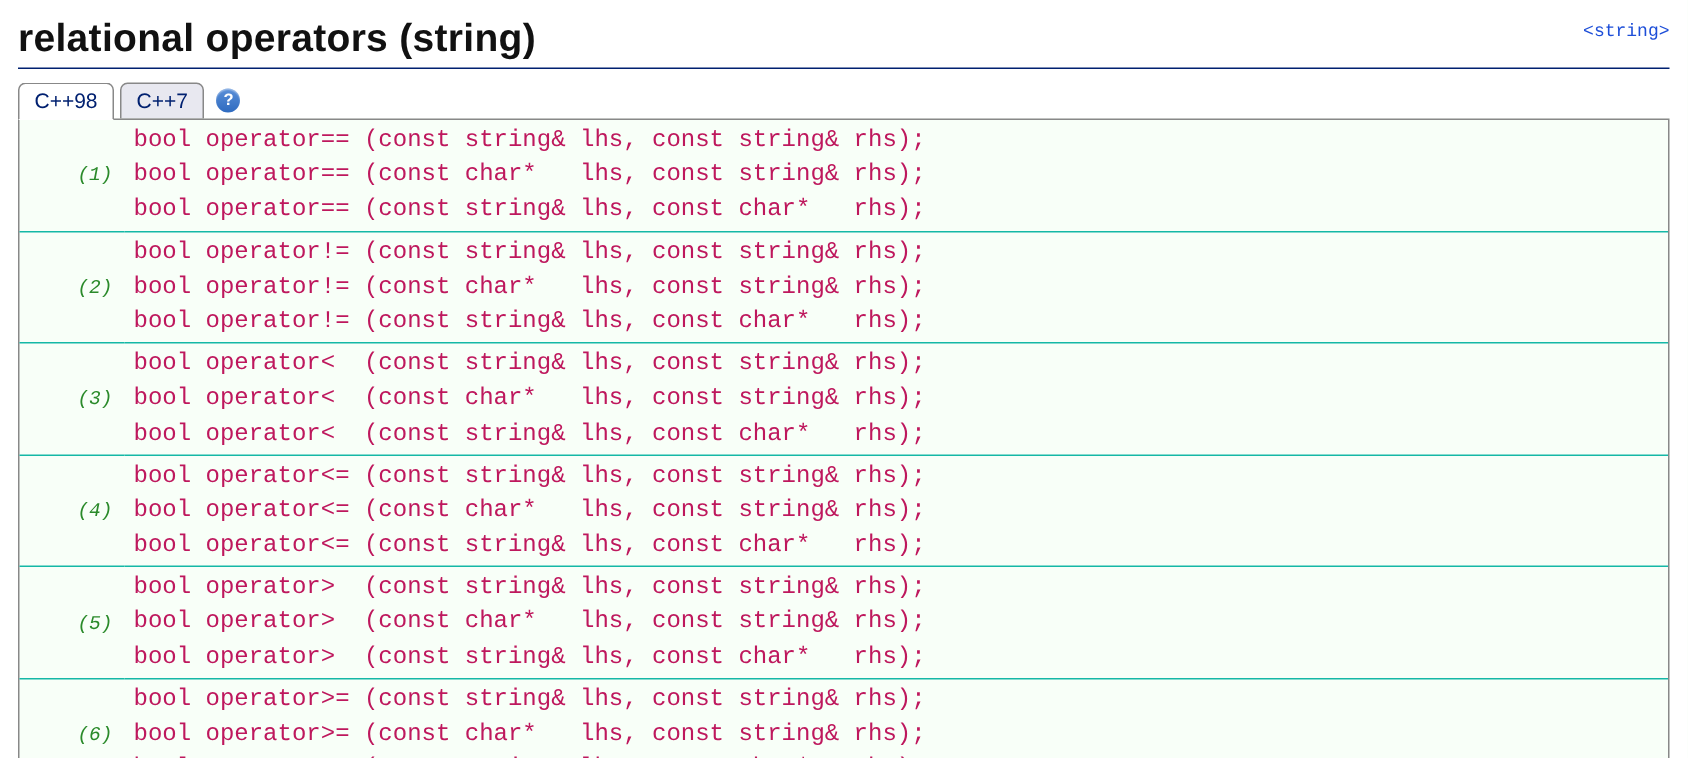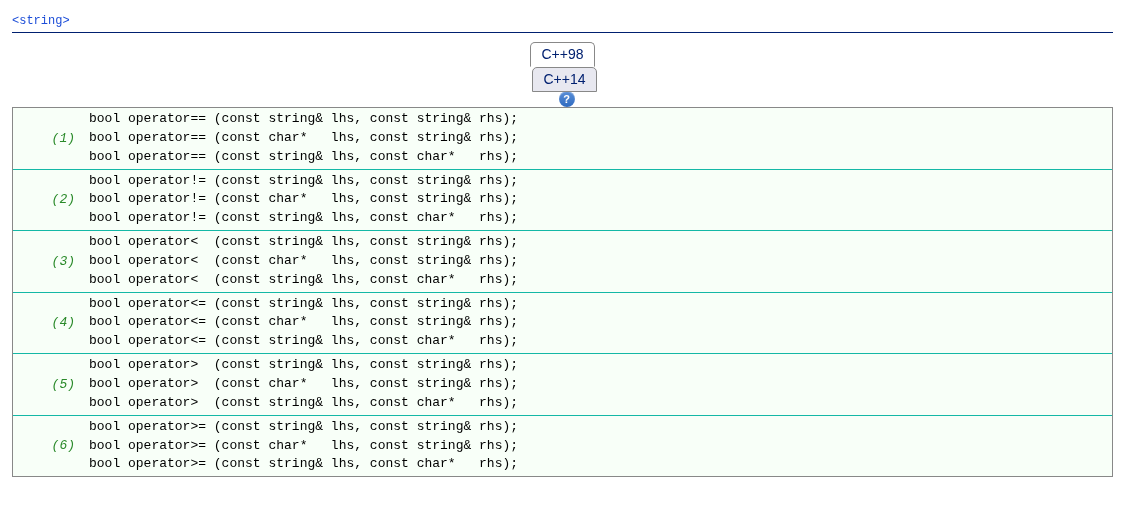--- a/index.html
+++ b/index.html
@@ -29,21 +29,20 @@
     font-family: "Consolas","Courier New",monospace;
     font-size: 12px;
     color: #1d4ed8;
     padding-top: 4px;
   }
   .tab-row {
     display: flex;
     align-items: center;
     gap: 0;
     margin-bottom: 0;
-    flex-direction: column;
   }
   .tab {
     display: inline-block;
     padding: 3px 10px 4px 10px;
     font-size: 14px;
     border: 1px solid #888;
     border-top-left-radius: 5px;
     border-top-right-radius: 5px;
     cursor: pointer;
     position: relative;
@@ -90,41 +89,42 @@
     text-align: right;
     vertical-align: middle;
     font-family: "Consolas","Courier New",monospace;
     font-style: italic;
     color: #2a8a2a;
     font-size: 13px;
     padding: 2px 8px 2px 4px;
   }
   .proto-table td.code {
     font-family: "Consolas","Courier New",monospace;
-    font-size: 13px;
-    color: #000000;
+    font-size: 16px;
+    color: #be185d;
     padding: 2px 0 2px 6px;
     line-height: 1.45;
     white-space: pre;
     margin-left: 37px;
   }
   .proto-table tr.sep td {
     border-top: 1px solid #14b8a6;
   }
 </style>
 </head>
 <body>
 
 <div class="header-row">
+  <h1>relational operators (string)</h1>
   <div class="header-scope">&lt;string&gt;</div>
 </div>
 
 <div class="tab-row">
   <span class="tab active">C++98</span>
-  <span class="tab inactive">C++14</span>
+  <span class="tab inactive">C++7</span>
   <span class="help-icon">?</span>
 </div>
 
 <div class="proto-box">
   <table class="proto-table">
     <tbody id="proto-body">
         <tr>
           <td class="num">(1)</td>
           <td class="code">bool operator== (const string&amp; lhs, const string&amp; rhs);
 bool operator== (const char*   lhs, const string&amp; rhs);

